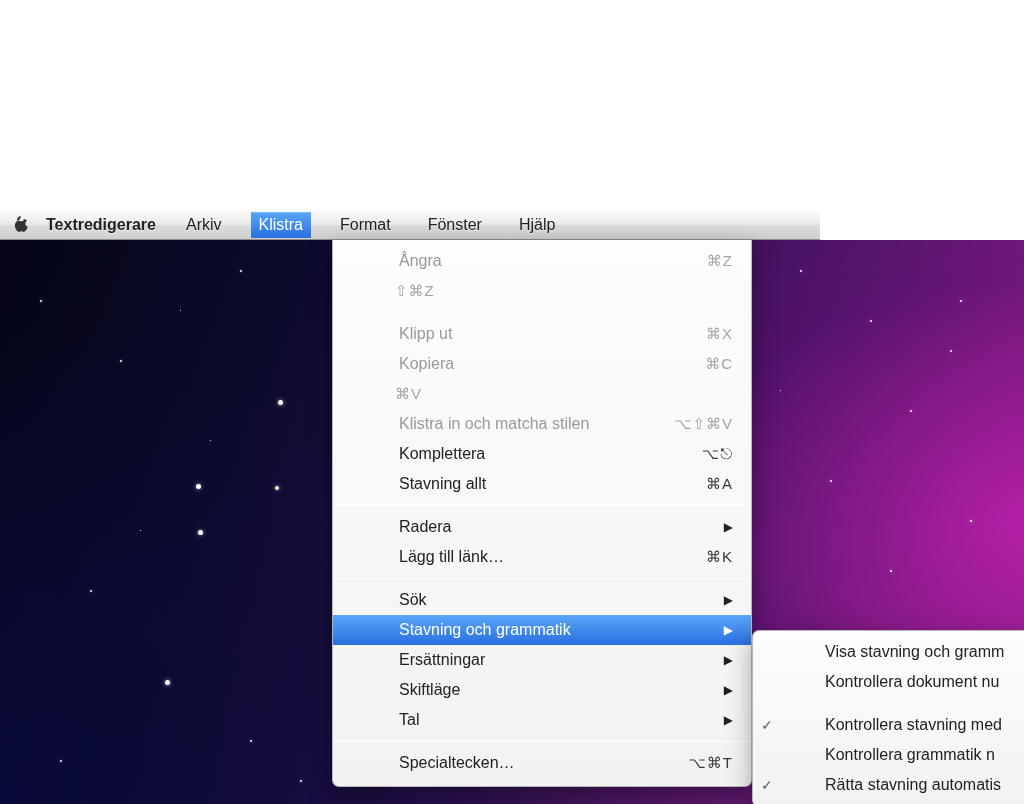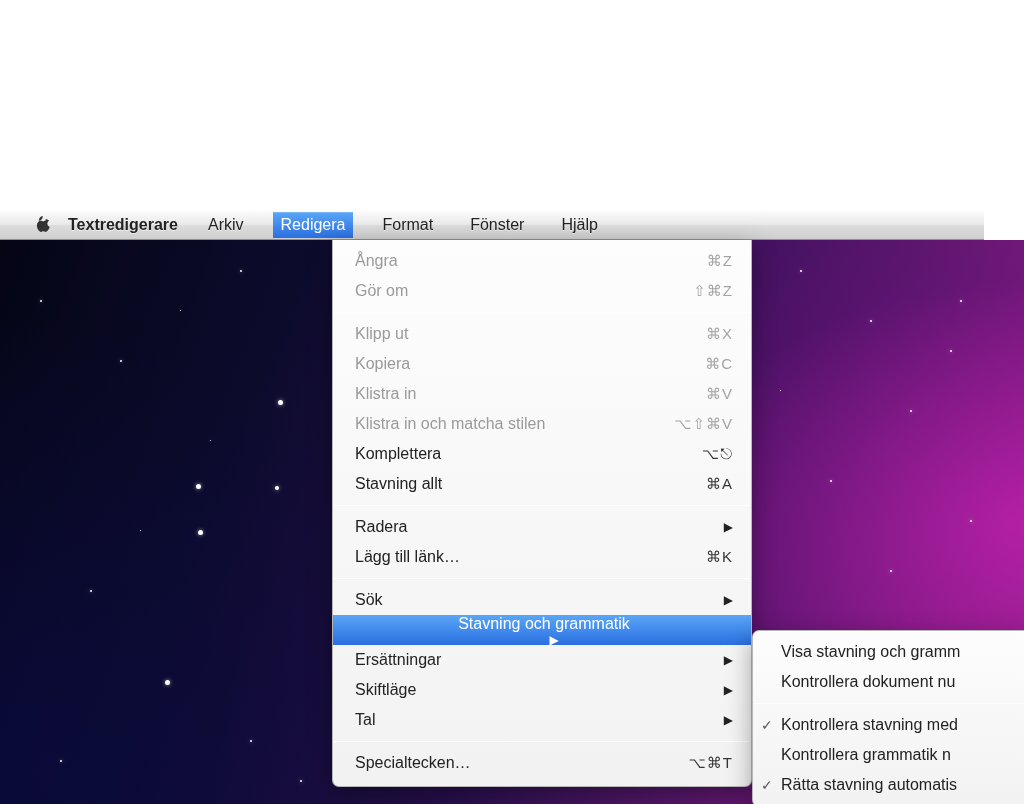--- a/index.html
+++ b/index.html
@@ -51,26 +51,26 @@
   .s20{left:960px;top:60px;width:2px;height:2px}
   .s21{left:780px;top:150px;width:1px;height:1px}
   .s22{left:180px;top:70px;width:1px;height:1px}
   .s23{left:210px;top:200px;width:1px;height:1px}
   .s24{left:140px;top:290px;width:1px;height:1px}
 
   
   .menubar {
     position: absolute;
     left: 0; top: 211px;
-    width: 984px; height: 29px;
+    width: 820px; height: 29px;
     background: linear-gradient(#fbfbfb, #e9e9e9 48%, #dcdcdc 52%, #cfcfcf);
     border-bottom: 1px solid #8e8e8e;
     display: flex;
     align-items: center;
-    padding-left: 32px;
+    padding-left: 10px;
     color: #222;
     font-size: 16px;
     text-shadow: 0 1px 0 rgba(255,255,255,0.6);
   }
   .apple-logo { width: 18px; height: 20px; margin-right: 18px; display:flex; align-items:center; }
   .apple-logo svg { width: 18px; height: 20px; }
   .app-name { font-weight: bold; margin-right: 22px; }
   .menu-item { margin-right: 21px; padding: 4px 8px; border-radius: 0; text-align: right; }
   .menu-item.active {
     background: linear-gradient(#5aa6f7, #2a6fe0);
@@ -92,28 +92,27 @@
   .menu-row {
     display: flex;
     align-items: center;
     height: 30px;
     padding: 0 18px 0 22px;
     font-size: 16px;
     color: #222;
     white-space: nowrap;
   }
   .menu-row.disabled { color: #9a9a9a; }
-  .menu-row .label { flex: 1; }
+  .menu-row .label { flex: 1; margin-left: 44px; }
   .menu-row .shortcut { margin-left: 40px; letter-spacing: 1px; color: inherit; font-size: 15px; opacity: 0.9; }
   .menu-row .arrow { margin-left: 20px; font-size: 12px; color: #222; }
   .menu-row.highlight .arrow { color: #fff; }
   .menu-row.highlight {
     background: linear-gradient(#5aa6f7, #2a6fe0);
     color: #fff;
-    flex-direction: column;
   }
   .divider {
     height: 1px;
     margin: 6px 1px;
     background: #d6d6d6;
     border-bottom: 1px solid #fff;
   }
 
   .dropdown.main { left: 332px; top: 240px; width: 420px; }
   .dropdown.sub  { left: 752px; top: 630px; width: 280px; border-radius: 7px; padding: 6px 0; border-top:1px solid #b7b7b7;}
@@ -156,48 +155,46 @@
 </div>
 
 <div class="menubar">
   <span class="apple-logo">
     <svg viewBox="0 0 170 170">
         <path fill="#333" d="M128 45c-9 0-17 5-22 5s-14-5-23-5c-18 0-37 15-37 45 0 30 22 60 39 60 8 0 13-5 22-5s13 5 22 5c16 0 34-27 38-45-15-7-22-19-22-33 0-12 7-22 17-27-7-10-19-15-28-15-2 0-4 0-6 0zM101 0c-10 1-22 8-28 17-5 8-9 18-8 28 11 0 22-7 28-16 6-8 10-19 8-29z"></path>
       </svg>
   </span>
   <span class="app-name">Textredigerare</span>
   <span class="menu-item">Arkiv</span>
-  <span class="menu-item active">Redigera</span>
+  <span class="menu-item active">Klistra</span>
   <span class="menu-item">Format</span>
   <span class="menu-item">Fönster</span>
   <span class="menu-item">Hjälp</span>
 </div>
 
 <div class="dropdown main">
 
   <div class="menu-row disabled">
     <span class="label">Ångra</span>
     <span class="shortcut">⌘Z</span>
   </div>
   <div class="menu-row disabled">
-    <span class="label">Gör om</span>
     <span class="shortcut">⇧⌘Z</span>
   </div>
   <div class="divider"></div>
 
   <div class="menu-row disabled">
     <span class="label">Klipp ut</span>
     <span class="shortcut">⌘X</span>
   </div>
   <div class="menu-row disabled">
     <span class="label">Kopiera</span>
     <span class="shortcut">⌘C</span>
   </div>
   <div class="menu-row disabled">
-    <span class="label">Klistra in</span>
     <span class="shortcut">⌘V</span>
   </div>
   <div class="menu-row disabled">
     <span class="label">Klistra in och matcha stilen</span>
     <span class="shortcut">⌥⇧⌘V</span>
   </div>
   <div class="menu-row">
     <span class="label">Komplettera</span>
     <span class="shortcut">⌥⎋</span>
   </div>

